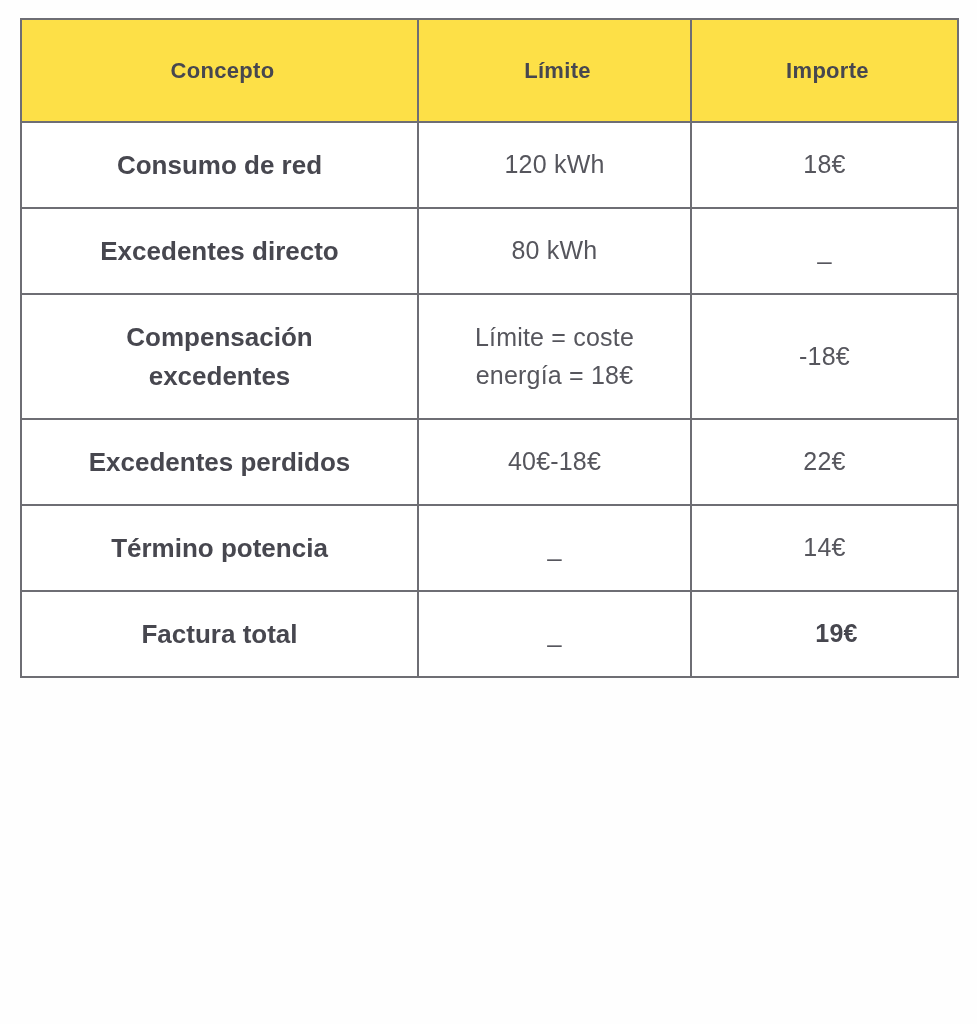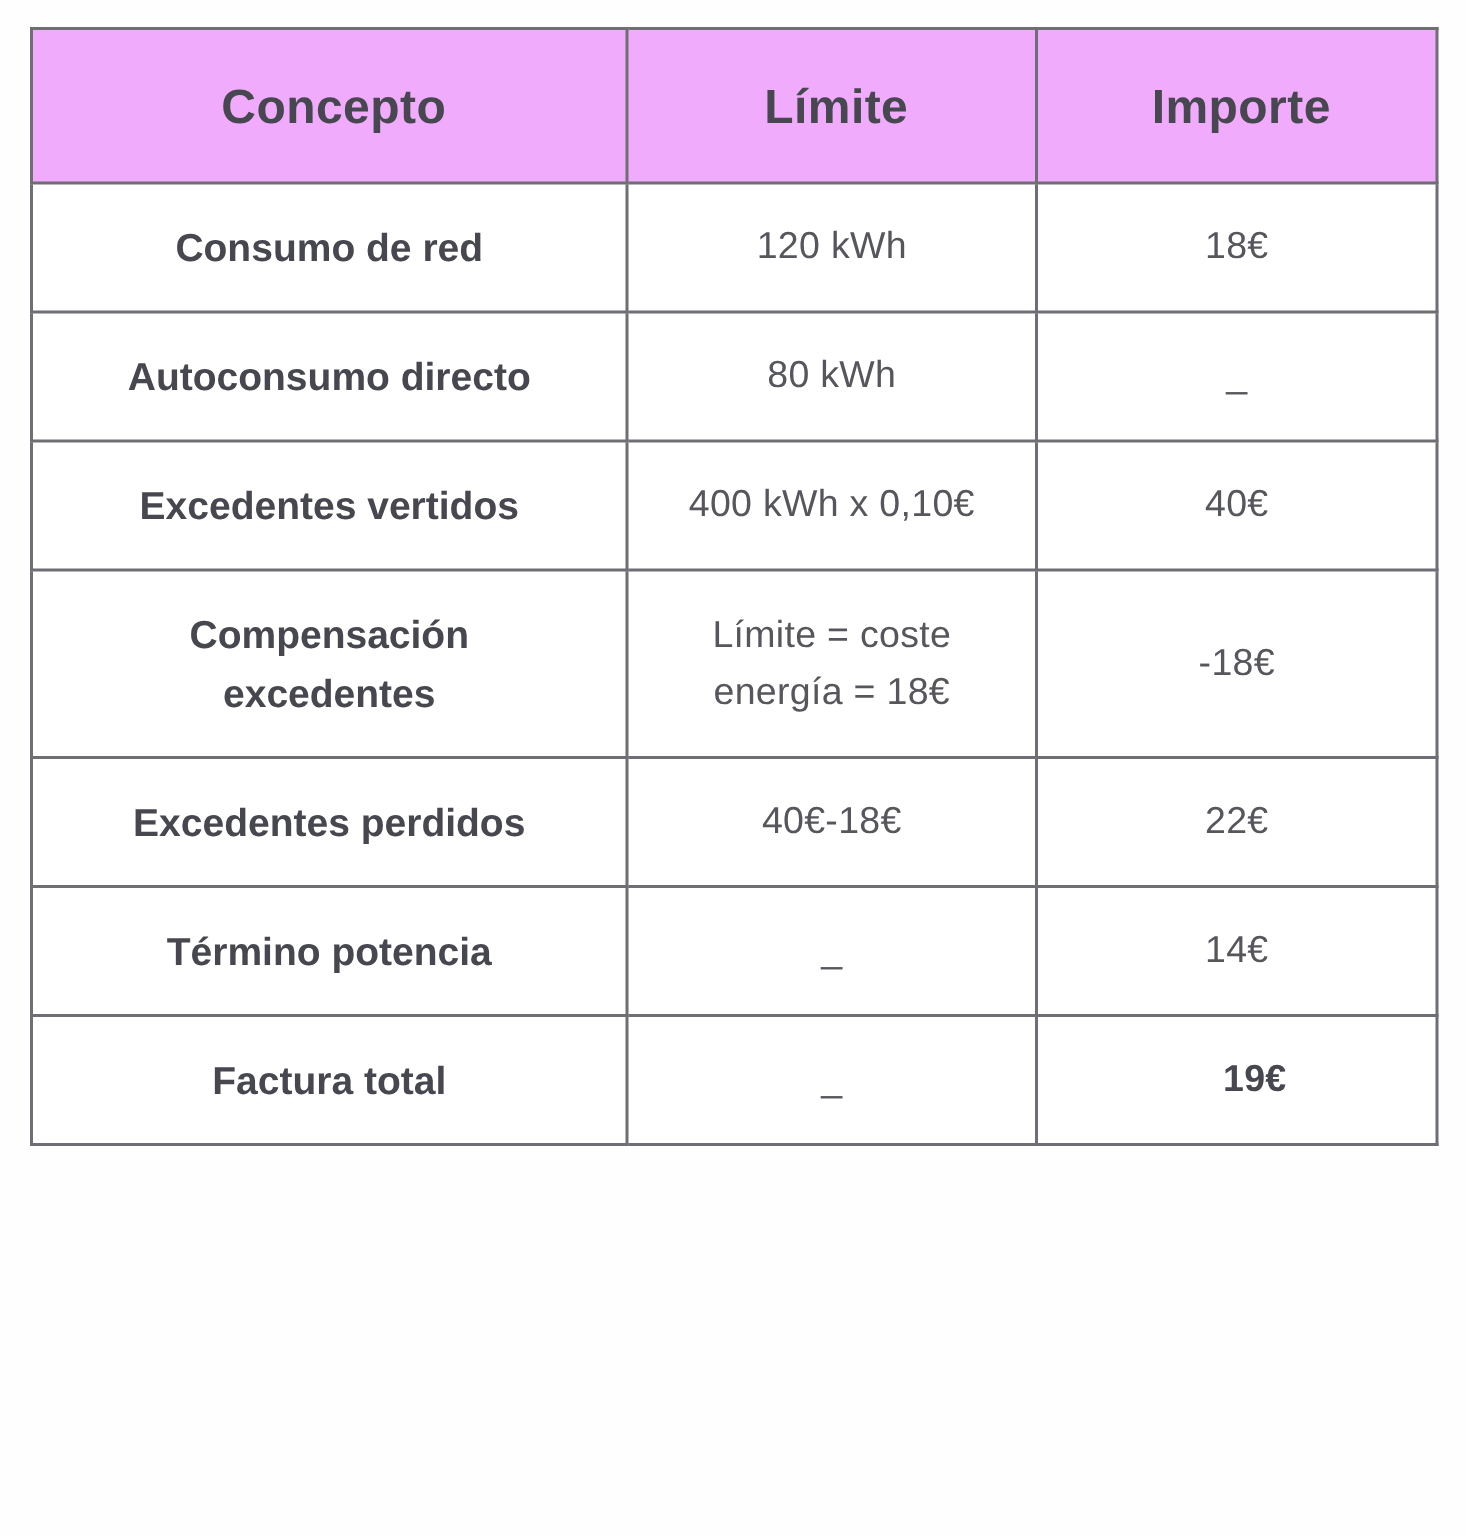--- a/index.html
+++ b/index.html
@@ -26,23 +26,23 @@
   table.bill col.c3 { width: 267px; }
   table.bill th, table.bill td {
     border: 2px solid #6e6e74;
     text-align: center;
     vertical-align: middle;
     white-space: pre-line;
     line-height: 1.5;
     padding: 0 14px;
   }
   table.bill thead th {
-    background: #f0abfc;
+    background: #fde047;
     height: 101px;
-    font-size: 32px;
+    font-size: 22px;
     font-weight: bold;
     color: #47474f;
     letter-spacing: 0.3px;
     padding-left: 20px;
   }
   table.bill tbody tr { height: 86px; }
   table.bill tbody tr.tall { height: 125px; }
   td.concept {
     font-size: 26px;
     font-weight: bold;
@@ -75,28 +75,23 @@
         <th>Importe</th>
       </tr>
     </thead>
     <tbody>
       <tr>
         <td class="concept">Consumo de red</td>
         <td class="calc">120 kWh</td>
         <td class="amount">18€</td>
       </tr>
       <tr>
-        <td class="concept">Autoconsumo directo</td>
+        <td class="concept">Excedentes directo</td>
         <td class="calc">80 kWh</td>
         <td class="amount">_</td>
-      </tr>
-      <tr>
-        <td class="concept">Excedentes vertidos</td>
-        <td class="calc">400 kWh x 0,10€</td>
-        <td class="amount">40€</td>
       </tr>
       <tr class="tall">
         <td class="concept">Compensación
 excedentes</td>
         <td class="calc">Límite = coste
 energía = 18€</td>
         <td class="amount">-18€</td>
       </tr>
       <tr>
         <td class="concept">Excedentes perdidos</td>

